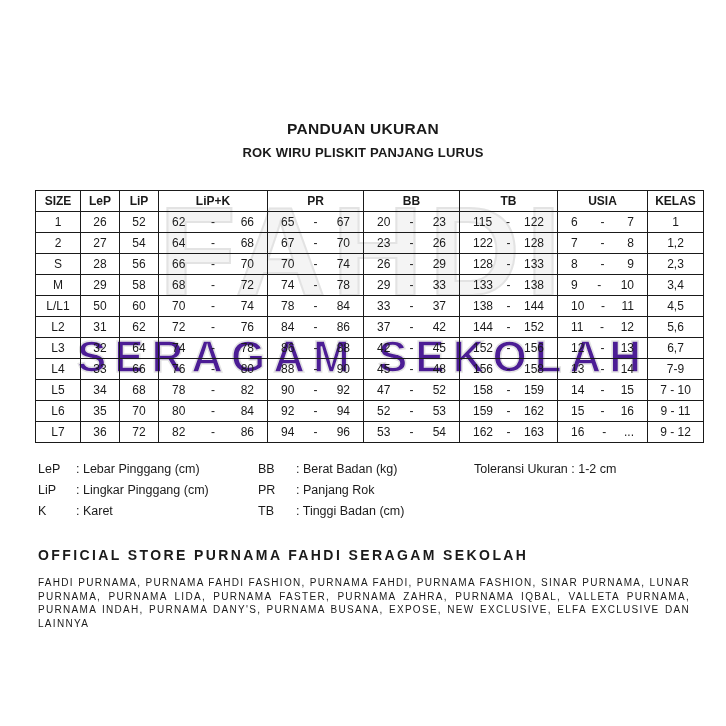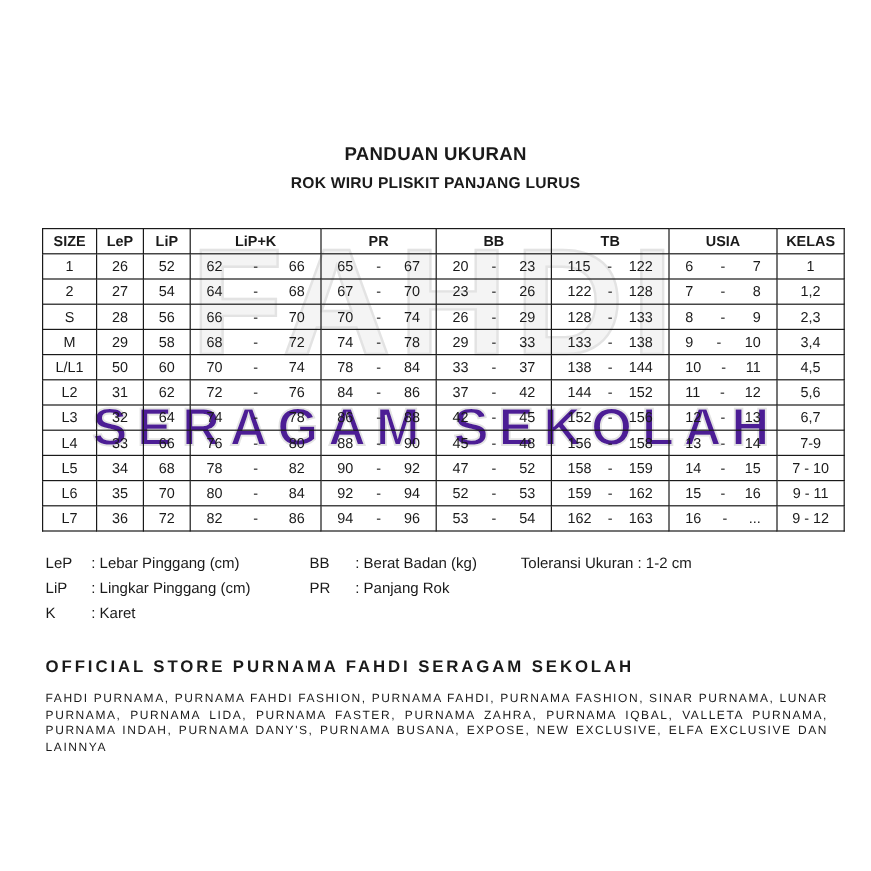--- a/index.html
+++ b/index.html
@@ -55,21 +55,21 @@
   .range-wrap {
     display:flex; justify-content:space-between; align-items:center;
     padding:0 13px; width:100%;
   }
   .range-wrap .dash { flex:0 0 auto; }
 
   .legend { position:relative; height:64px; margin-top:16px; font-size:12.5px; }
   .legend-col { position:absolute; top:0; }
   .legend-col.c1 { left:38px; }
   .legend-col.c2 { left:258px; }
-  .legend-col.c3 { left:434px; }
+  .legend-col.c3 { left:474px; }
   .legend-item { line-height:21px; white-space:nowrap; }
   .legend-item .abbr { display:inline-block; width:38px; }
   .legend-col.c3 .legend-item { line-height:21px; }
 
   .footer { margin:24px 38px 0 38px; }
   .store-title {
     font-size:14px; font-weight:bold; letter-spacing:2.4px; white-space:nowrap;
   }
   .store-brands {
     margin-top:13px; width:652px;
@@ -575,20 +575,23 @@
           <span class="abbr">K</span><span class="def">: Karet</span>
         </div>
       </div>
       <div class="legend-col c2">
         <div class="legend-item">
           <span class="abbr">BB</span><span class="def">: Berat Badan (kg)</span>
         </div>
         <div class="legend-item">
           <span class="abbr">PR</span><span class="def">: Panjang Rok</span>
         </div>
+        <div class="legend-item">
+          <span class="abbr">TB</span><span class="def">: Tinggi Badan (cm)</span>
+        </div>
       </div>
       <div class="legend-col c3">
         <div class="legend-item">Toleransi Ukuran : 1-2 cm</div>
       </div>
     </div>
 
     <div class="footer">
       <div class="store-title">OFFICIAL STORE PURNAMA FAHDI SERAGAM SEKOLAH</div>
       <div class="store-brands">FAHDI PURNAMA, PURNAMA FAHDI FASHION, PURNAMA FAHDI, PURNAMA FASHION, SINAR PURNAMA, LUNAR PURNAMA, PURNAMA LIDA, PURNAMA FASTER, PURNAMA ZAHRA, PURNAMA IQBAL, VALLETA PURNAMA, PURNAMA INDAH, PURNAMA DANY'S, PURNAMA BUSANA, EXPOSE, NEW EXCLUSIVE, ELFA EXCLUSIVE DAN LAINNYA</div>
     </div>

